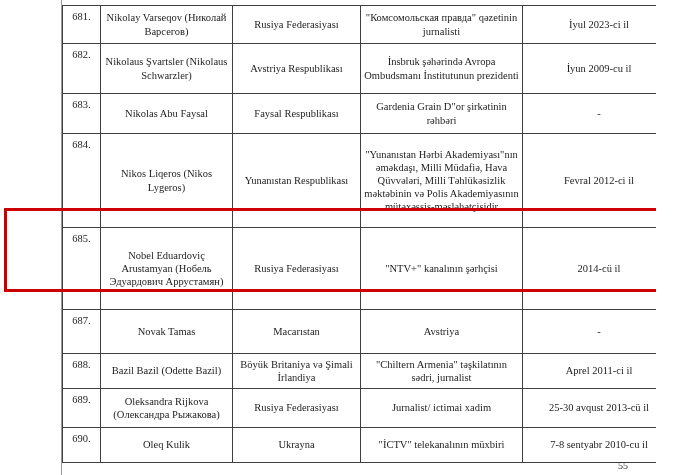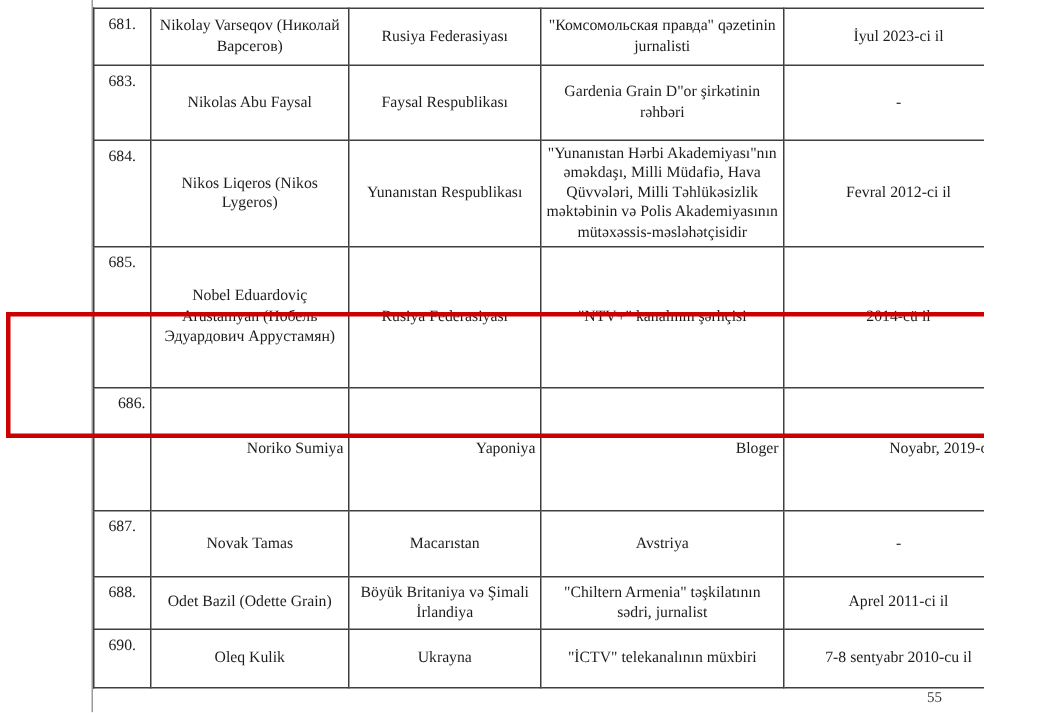--- a/index.html
+++ b/index.html
@@ -32,21 +32,21 @@
   }
   table.people-table td.c-num{
     vertical-align:top;
     padding-top:4px;
   }
   
   table.people-table tr:nth-child(1)  td{height:31px;}
   table.people-table tr:nth-child(2)  td{height:43px;}
   table.people-table tr:nth-child(3)  td{height:33px;}
   table.people-table tr:nth-child(4)  td{height:87px;}
-  table.people-table tr:nth-child(5)  td{height:75px;text-align:right;}
+  table.people-table tr:nth-child(5)  td{height:75px;}
   table.people-table tr:nth-child(6)  td{height:37px;}
   table.people-table tr:nth-child(7)  td{height:28px;}
   table.people-table tr:nth-child(8)  td{height:32px;}
   table.people-table tr:nth-child(9)  td{height:28px;}
   table.people-table tr:nth-child(10) td{height:27px;}
   .highlight-box{
     position:absolute;
     left:4px;top:208px;
     width:672px;height:84px;
     border:3px solid #cc0000;
@@ -78,20 +78,27 @@
     </colgroup>
     <tbody>
       <tr>
         <td class="c-num">681.</td>
         <td>Nikolay Varseqov (Николай Варсегов)</td>
         <td>Rusiya Federasiyası</td>
         <td>"Комсомольская правда" qəzetinin jurnalisti</td>
         <td>İyul 2023-ci il</td>
       </tr>
       <tr>
+        <td class="c-num">682.</td>
+        <td>Nikolaus Şvartsler (Nikolaus Schwarzler)</td>
+        <td>Avstriya Respublikası</td>
+        <td>İnsbruk şəhərində Avropa Ombudsmanı İnstitutunun prezidenti</td>
+        <td>İyun 2009-cu il</td>
+      </tr>
+      <tr>
         <td class="c-num">683.</td>
         <td>Nikolas Abu Faysal</td>
         <td>Faysal Respublikası</td>
         <td>Gardenia Grain D"or şirkətinin rəhbəri</td>
         <td>-</td>
       </tr>
       <tr>
         <td class="c-num">684.</td>
         <td>Nikos Liqeros (Nikos Lygeros)</td>
         <td>Yunanıstan Respublikası</td>
@@ -99,39 +106,39 @@
         <td>Fevral 2012-ci il</td>
       </tr>
       <tr>
         <td class="c-num">685.</td>
         <td>Nobel Eduardoviç Arustamyan (Нобель Эдуардович Аррустамян)</td>
         <td>Rusiya Federasiyası</td>
         <td>"NTV+" kanalının şərhçisi</td>
         <td>2014-cü il</td>
       </tr>
       <tr>
-        <td class="c-num">686.</td>
-        <td>Noriko Sumiya</td>
-        <td>Yaponiya</td>
-        <td>Bloger</td>
-        <td>Noyabr, 2019-cu il</td>
-      </tr>
-      <tr>
         <td class="c-num">687.</td>
         <td>Novak Tamas</td>
         <td>Macarıstan</td>
         <td>Avstriya</td>
         <td>-</td>
       </tr>
       <tr>
         <td class="c-num">688.</td>
-        <td>Odet Bazil (Odette Grain)</td>
+        <td>Bazil Bazil (Odette Bazil)</td>
         <td>Böyük Britaniya və Şimali İrlandiya</td>
         <td>"Chiltern Armenia" təşkilatının sədri, jurnalist</td>
         <td>Aprel 2011-ci il</td>
+      </tr>
+      <tr>
+        <td class="c-num">689.</td>
+        <td>Oleksandra Rijkova (Олександра Рыжакова)</td>
+        <td>Rusiya Federasiyası</td>
+        <td>Jurnalist/ ictimai xadim</td>
+        <td>25-30 avqust 2013-cü il</td>
       </tr>
       <tr>
         <td class="c-num">690.</td>
         <td>Oleq Kulik</td>
         <td>Ukrayna</td>
         <td>"İCTV" telekanalının müxbiri</td>
         <td>7-8 sentyabr 2010-cu il</td>
       </tr>
     </tbody>
   </table>

